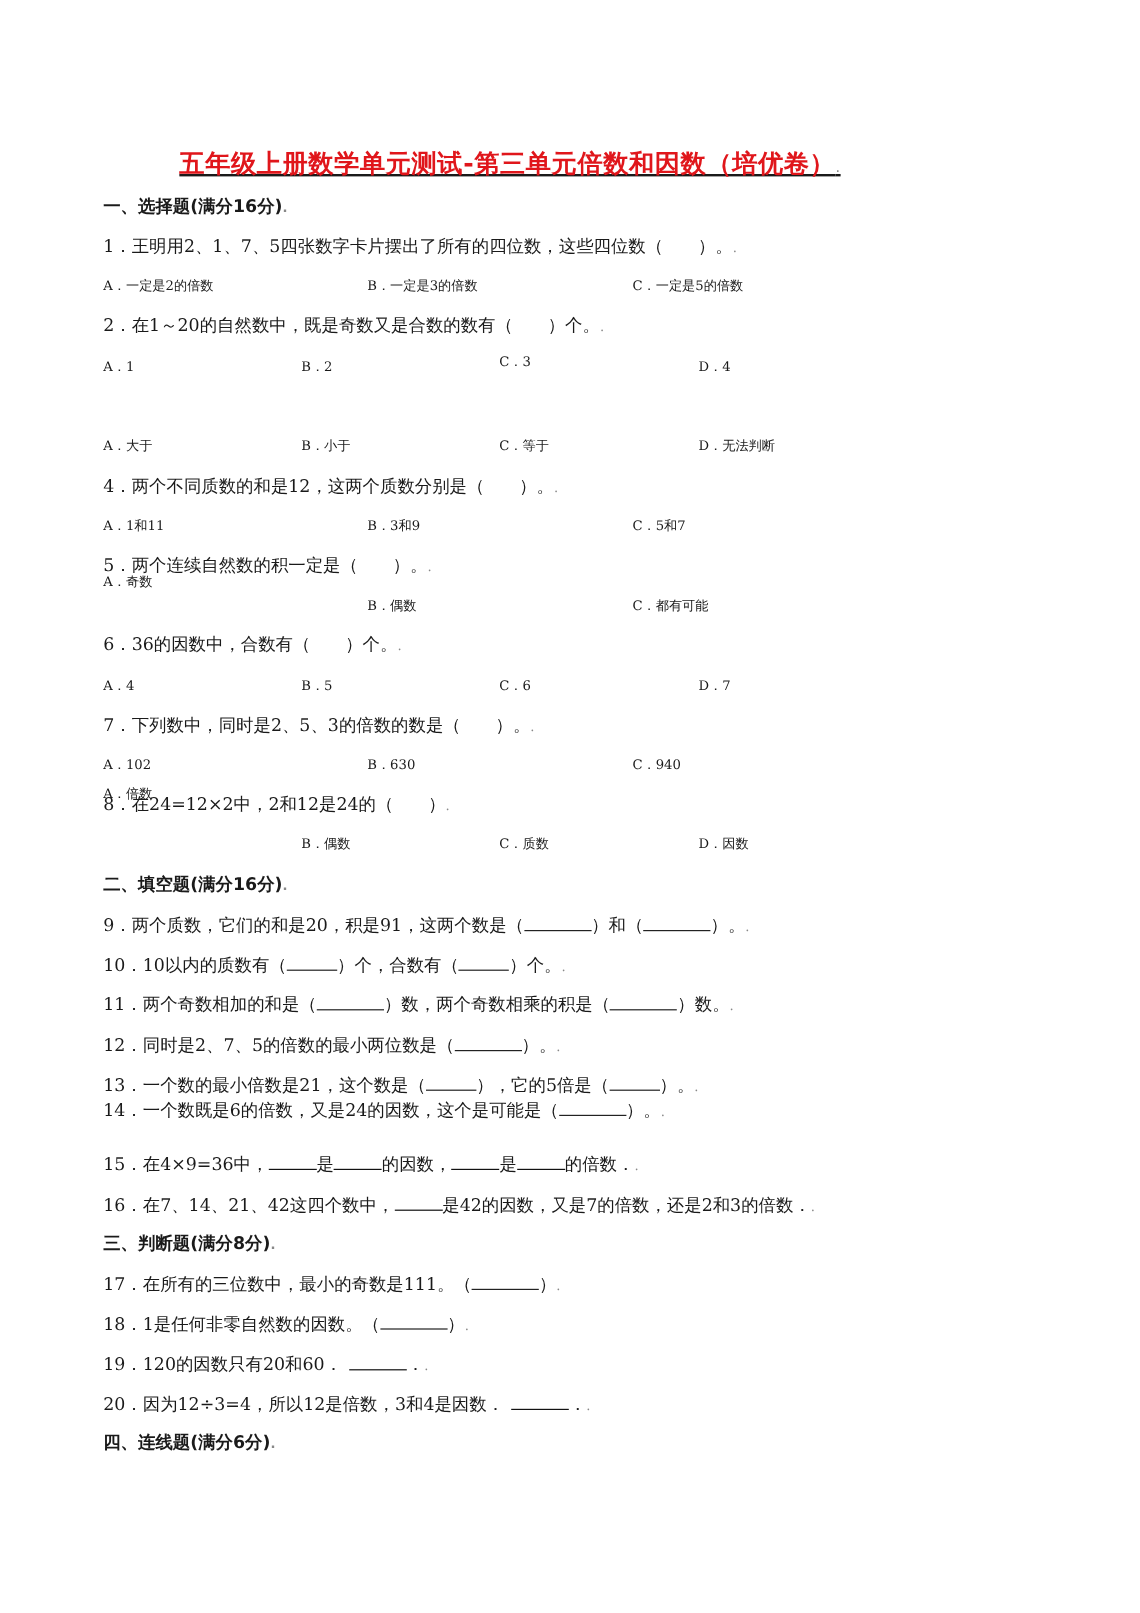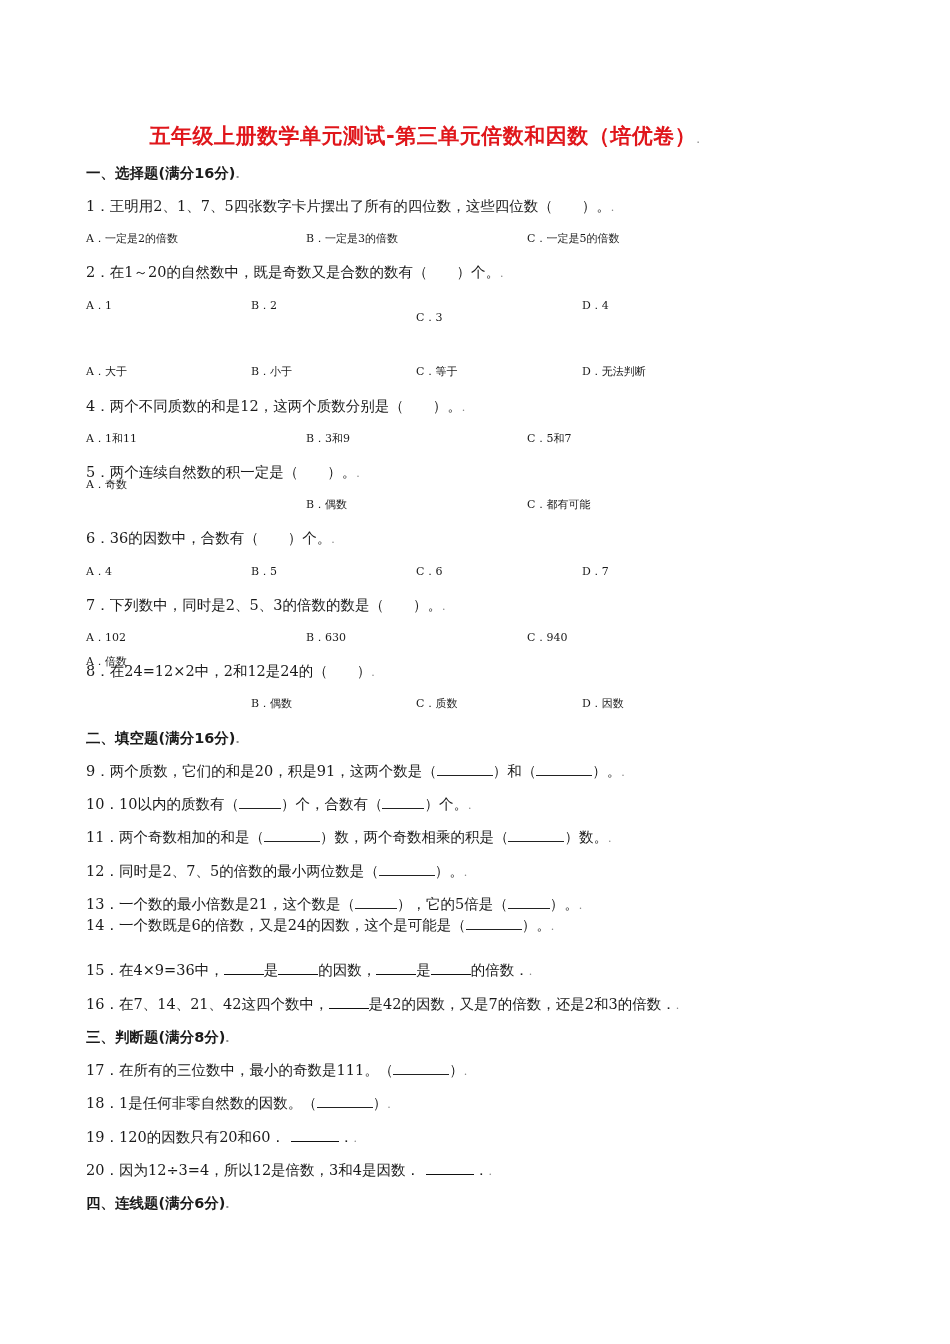--- a/index.html
+++ b/index.html
@@ -1,21 +1,21 @@
 <!DOCTYPE html>
 <html><head>
 <meta charset="utf-8">
 <style>
   html, body { margin: 0; padding: 0; background: #ffffff; }
   body { width: 950px; height: 1344px; position: relative; overflow: hidden;
          font-family: "DejaVu Serif", "Liberation Serif", serif; color: #1a1a1a; }
   .page { position: absolute; left: 0; top: 0; width: 950px; height: 1344px; }
   .title { position: absolute; left: 0; width: 850px; top: 122px; text-align: center;
            font-family: "DejaVu Sans", "Liberation Sans", sans-serif; font-weight: bold;
-           font-size: 21px; letter-spacing: 0.5px; }
+           font-size: 21px; letter-spacing: 0.5px; text-decoration: underline; }
   .title .mark { color: #888; font-weight: normal; font-size: 12px; }
   .line { position: absolute; left: 86px; font-size: 14.5px; white-space: nowrap; line-height: 20px; }
   .section { font-family: "DejaVu Sans", "Liberation Sans", sans-serif; font-weight: bold; font-size: 14.5px; }
   .opt { position: absolute; font-size: 11px; white-space: nowrap; line-height: 20px; }
   .mark { color: #888; font-size: 11px; }
   .blank { display: inline-block; border-bottom: 1px solid #222; height: 14px; vertical-align: baseline; }
   .blank.thick { border-bottom: 1.5px solid #111; }
 </style>
 </head>
 <body>
@@ -29,21 +29,21 @@
   <div class="line section" style="top:163px"><span>一、选择题(满分16分)</span><span class="mark">.</span></div>
 
   <div class="line" style="top:196px"><span>1．</span><span>王明用2、1、7、5四张数字卡片摆出了所有的四位数，这些四位数（　　）。</span><span class="mark">.</span></div>
   <div class="opt" style="left:86px;top:229px">A．一定是2的倍数</div>
   <div class="opt" style="left:306px;top:229px">B．一定是3的倍数</div>
   <div class="opt" style="left:527px;top:229px">C．一定是5的倍数</div>
 
   <div class="line" style="top:262px"><span>2．</span><span>在1～20的自然数中，既是奇数又是合数的数有（　　）个。</span><span class="mark">.</span></div>
   <div class="opt" style="left:86px;top:296px">A．1</div>
   <div class="opt" style="left:251px;top:296px">B．2</div>
-  <div class="opt" style="left:416px;top:308px">C．3</div>
+  <div class="opt" style="left:416px;top:292px">C．3</div>
   <div class="opt" style="left:582px;top:296px">D．4</div>
 
   <div class="opt" style="left:86px;top:362px">A．大于</div>
   <div class="opt" style="left:251px;top:362px">B．小于</div>
   <div class="opt" style="left:416px;top:362px">C．等于</div>
   <div class="opt" style="left:582px;top:362px">D．无法判断</div>
 
   <div class="line" style="top:396px"><span>4．</span><span>两个不同质数的和是12，这两个质数分别是（　　）。</span><span class="mark">.</span></div>
   <div class="opt" style="left:86px;top:429px">A．1和11</div>
   <div class="opt" style="left:306px;top:429px">B．3和9</div>

